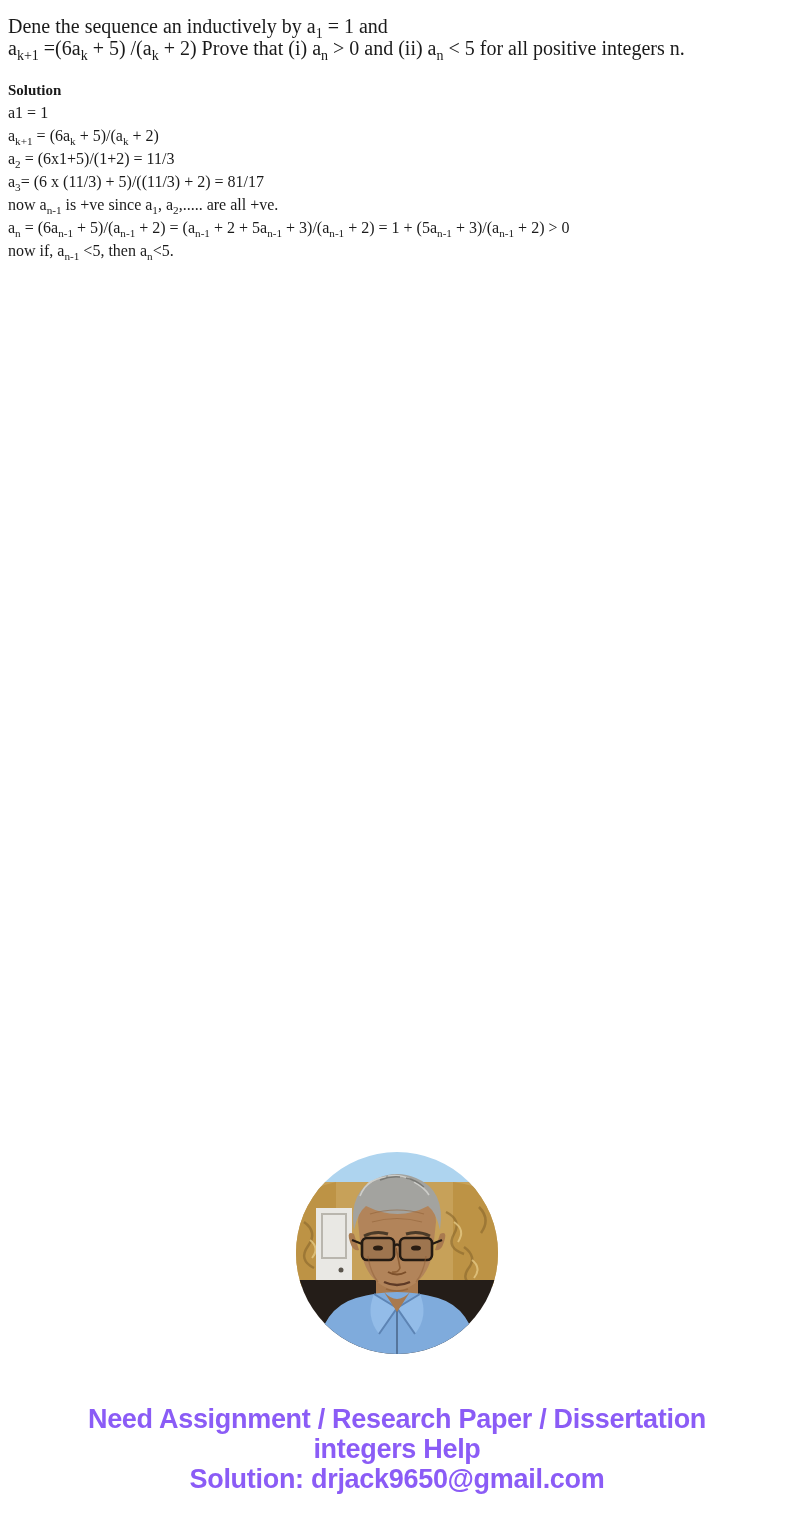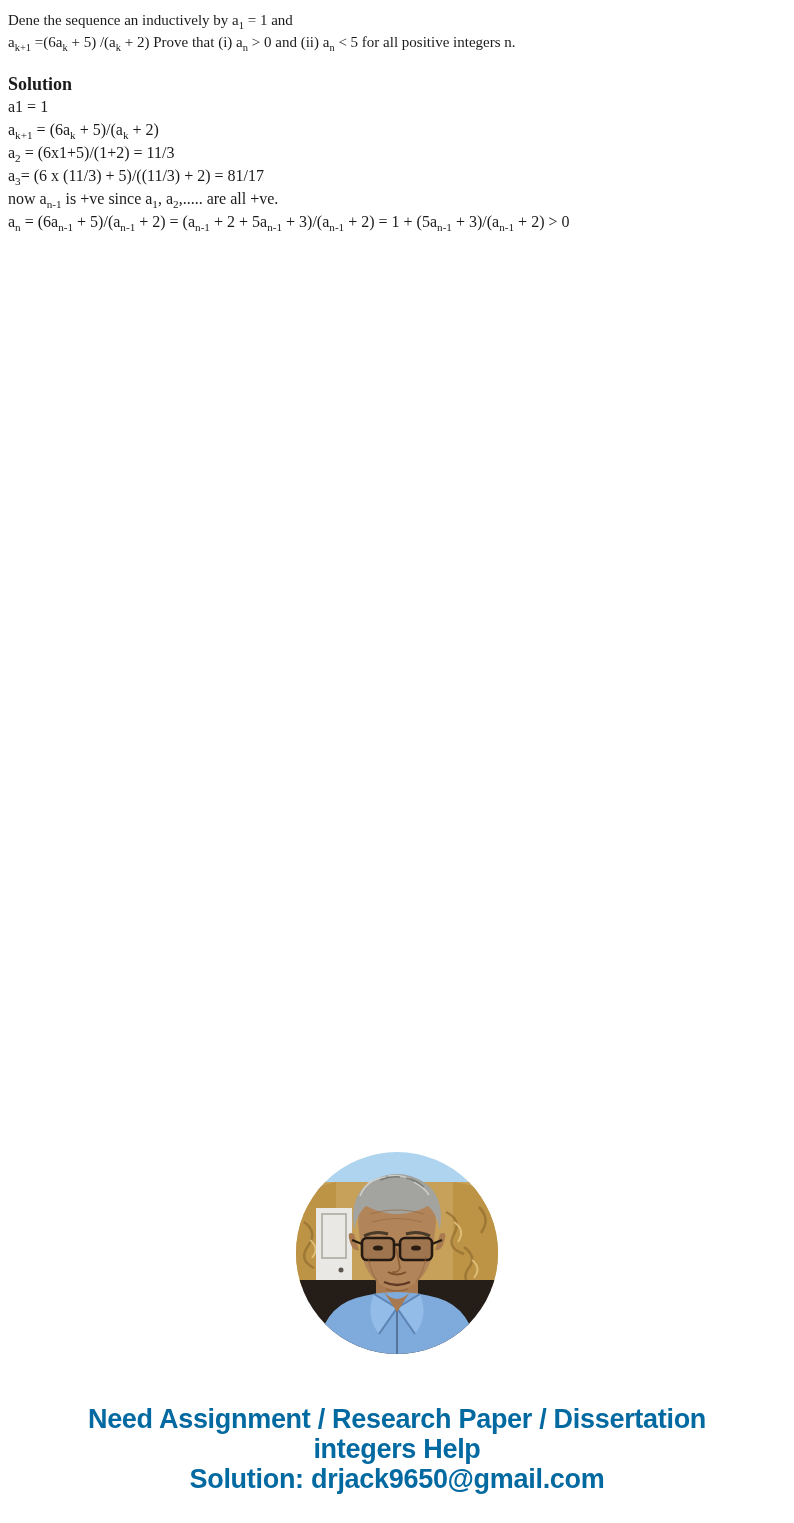--- a/index.html
+++ b/index.html
@@ -13,27 +13,27 @@
     font-family: "Liberation Serif", "DejaVu Serif", serif;
     color: #1a1a1a;
   }
   .content {
     position: absolute;
     left: 8px;
     top: 0;
     right: 8px;
   }
   .prob {
-    margin-top: 9px;
-    font-size: 15px;
+    margin-top: 15px;
+    font-size: 20px;
     line-height: 22px;
   }
   .sol-heading {
     margin-top: 20px;
-    font-size: 18px;
+    font-size: 15px;
     line-height: 22px;
     font-weight: bold;
   }
   .step {
     margin-top: 1px;
     font-size: 16px;
     line-height: 22px;
     white-space: nowrap;
   }
   .step.first { }
@@ -55,21 +55,21 @@
     position: absolute;
     left: 0;
     right: 0;
     top: 1404px;
     text-align: center;
     font-family: "Liberation Sans", "DejaVu Sans", sans-serif;
     font-weight: 700;
     font-size: 27px;
     line-height: 30px;
     letter-spacing: -0.3px;
-    color: #0369a1;
+    color: #8b5cf6;
   }
 </style>
 </head>
 <body>
 
 <div class="page">
 
   <div class="content">
     <p class="prob">
       <span>Dene the sequence an inductively by a<sub>1</sub> = 1 and</span><br>
@@ -77,20 +77,21 @@
     </p>
 
     <div class="sol-heading">Solution</div>
 
     <p class="step first">a1 = 1</p>
     <p class="step">a<sub>k+1</sub> = (6a<sub>k</sub> + 5)/(a<sub>k</sub> + 2)</p>
     <p class="step">a<sub>2</sub> = (6x1+5)/(1+2) = 11/3</p>
     <p class="step">a<sub>3</sub>= (6 x (11/3) + 5)/((11/3) + 2) = 81/17</p>
     <p class="step">now a<sub>n-1</sub> is +ve since a<sub>1</sub>, a<sub>2</sub>,..... are all +ve.</p>
     <p class="step">a<sub>n</sub> = (6a<sub>n-1</sub> + 5)/(a<sub>n-1</sub> + 2) = (a<sub>n-1</sub> + 2 + 5a<sub>n-1</sub> + 3)/(a<sub>n-1</sub> + 2) = 1 + (5a<sub>n-1</sub> + 3)/(a<sub>n-1</sub> + 2) &gt; 0</p>
+    <p class="step">now if, a<sub>n-1</sub> &lt;5, then a<sub>n</sub>&lt;5.</p>
   </div>
 
   <div class="photo-wrap">
     <svg width="202" height="202" viewBox="0 0 202 202" xmlns="http://www.w3.org/2000/svg">
 
       <rect x="0" y="0" width="202" height="40" fill="#aed4ef"></rect>
 
       <rect x="0" y="30" width="202" height="105" fill="#c7a159"></rect>
       <path d="M0,48 q20,-14 40,-18 l0,105 l-40,0 Z" fill="#bd9345"></path>
       <path d="M202,44 q-25,-12 -45,-14 l0,105 l45,0 Z" fill="#bd9345"></path>

